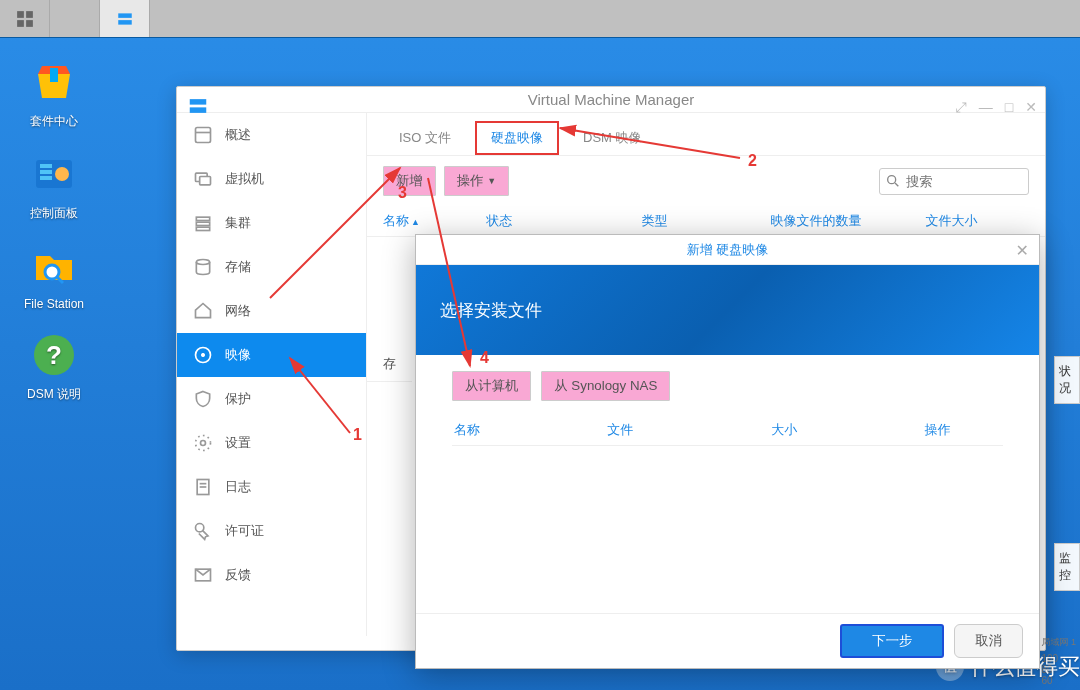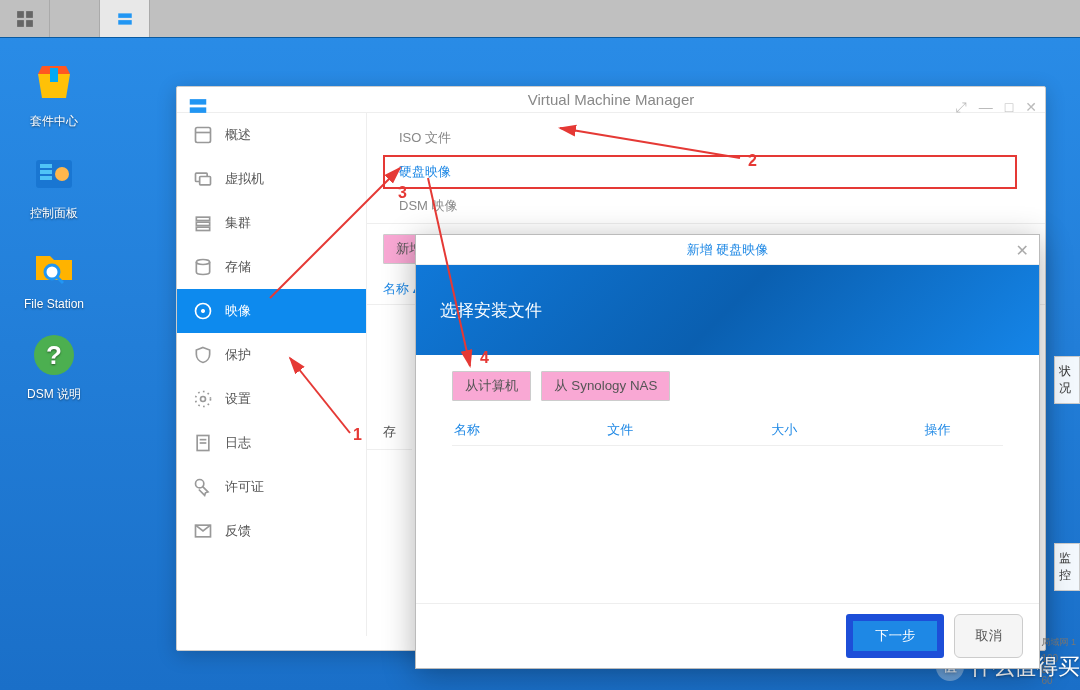--- a/index.html
+++ b/index.html
@@ -56,24 +56,23 @@
   padding: 12px 16px;
   color:#555; cursor:pointer;
   gap:12px;
 }
 .sb-item.active { background:#0d8aee; color:#fff; }
 .sb-item.active .sb-icon { fill:#fff; stroke:#fff; }
 .sb-icon { width:20px; height:20px; fill:#999; stroke:#999; }
 
 .main { flex:1; display:flex; flex-direction:column; }
 .tabs {
-  display:flex; gap:0;
+  display:flex; gap:8px;
   padding: 8px 28px 0 16px;
   border-bottom:1px solid #eee;
-  flex-direction:column;
 }
 .tab {
   padding: 6px 14px;
   color:#888; cursor:pointer;
   border:2px solid transparent;
 }
 .tab.active { color:#1e88e5; border:2px solid #e53935; }
 .toolbar {
   display:flex; align-items:center; padding:10px 16px; gap:8px;
 }
@@ -125,21 +124,21 @@
 .modal-body { padding:16px 36px; }
 .modal-btns { display:flex; gap:10px; margin-bottom:14px; }
 .modal-table-head { display:flex; color:#1e88e5; padding:6px 2px; font-size:13px; border-bottom:1px solid #eee;}
 .mth1{width:28%} .mth2{width:30%} .mth3{width:28%} .mth4{width:14%}
 .modal-footer {
   position:absolute; bottom:0; left:0; right:0;
   padding:10px 16px;
   display:flex; justify-content:flex-end; gap:10px;
   border-top:1px solid #eee;
 }
-.btn-primary { background:#1e88e5; color:#fff; border:7px solid #1d4ed8; padding:6px 22px; border-radius:3px; cursor:pointer; }
+.btn-primary { background:#1e88e5; color:#fff; border:2px solid #1d4ed8; padding:6px 30px; border-radius:3px; cursor:pointer; }
 .btn-default { background:#f5f5f5; color:#555; border:1px solid #ccc; padding:6px 20px; border-radius:6px; cursor:pointer;}
 
 
 svg.anno { position:absolute; top:0; left:0; pointer-events:none; z-index:10; }
 .anno-num { fill:#e53935; font-weight:bold; font-size:16px; font-family:Arial; }
 .anno-line { stroke:#e53935; stroke-width:2; fill:none; }
 .arrowhead { fill:#e53935; }
 
 
 .right-hint {
@@ -261,20 +260,26 @@
               <rect x="4" y="17" width="16" height="4" stroke-width="2" fill="none"></rect>
             </svg>
             <span>集群</span>
           </div>
         <div class="sb-item">
             <svg class="sb-icon" viewBox="0 0 24 24">
               <ellipse cx="12" cy="6" rx="8" ry="3" fill="none" stroke-width="2"></ellipse>
               <path d="M4 6v12c0 1.7 3.6 3 8 3s8-1.3 8-3V6" fill="none" stroke-width="2"></path>
             </svg>
             <span>存储</span>
+          </div>
+        <div class="sb-item">
+            <svg class="sb-icon" viewBox="0 0 24 24">
+              <path d="M3 11l9-8 9 8v9H3z" fill="none" stroke-width="2"></path>
+            </svg>
+            <span>网络</span>
           </div>
         <div class="sb-item active">
             <svg class="sb-icon" viewBox="0 0 24 24" style="fill:#fff">
               <circle cx="12" cy="12" r="9" fill="none" stroke="#fff" stroke-width="2"></circle>
               <circle cx="12" cy="12" r="2" fill="#fff"></circle>
             </svg>
             <span>映像</span>
           </div>
         <div class="sb-item">
             <svg class="sb-icon" viewBox="0 0 24 24">

